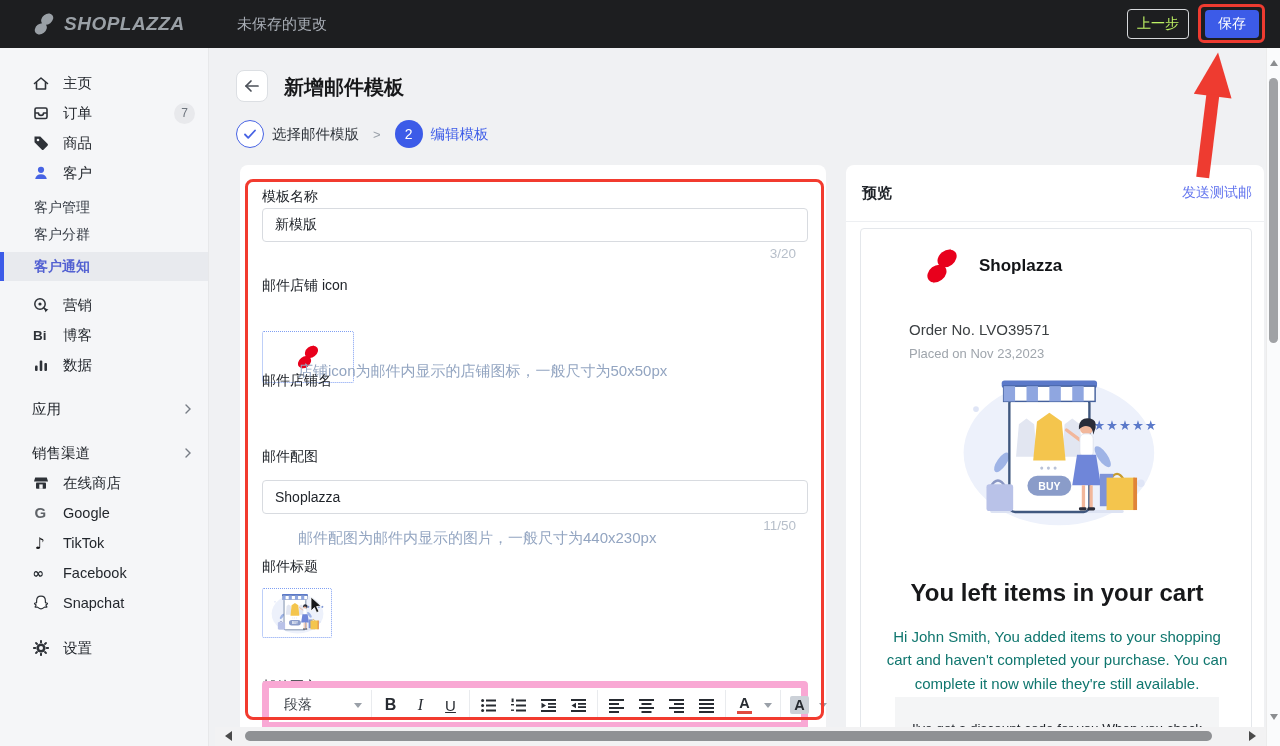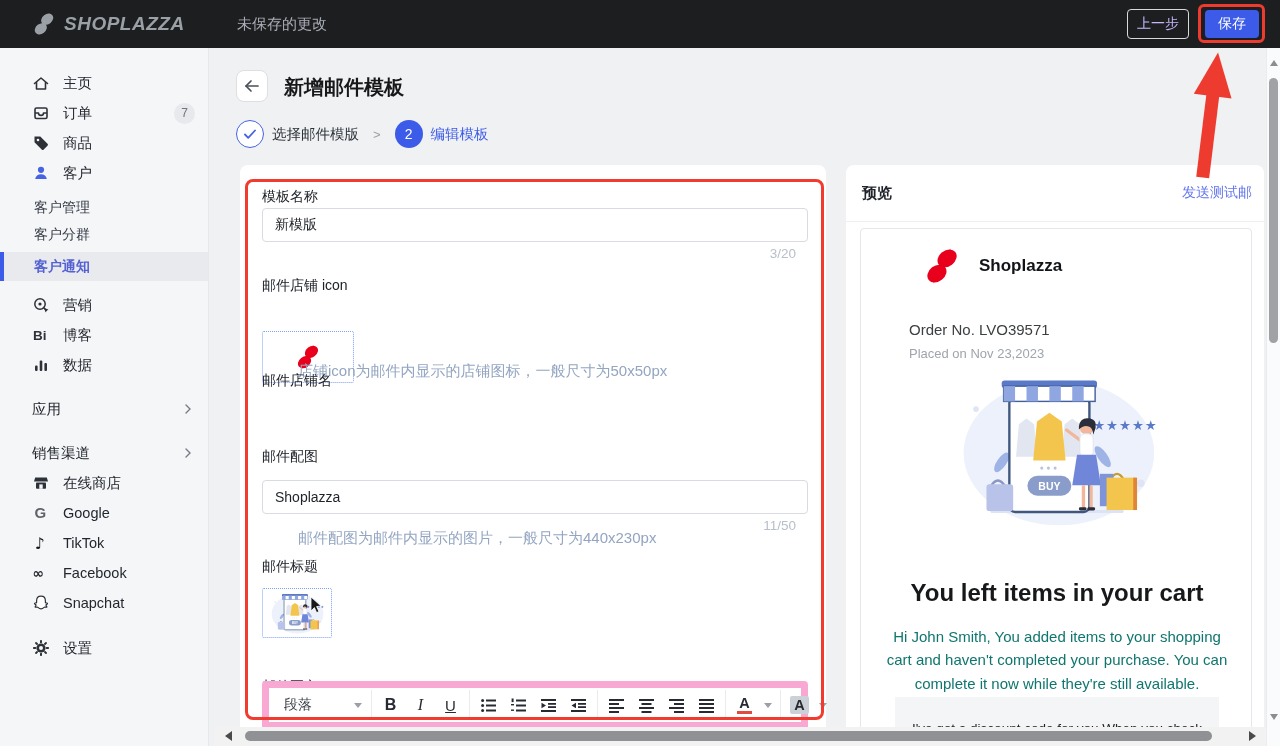--- a/index.html
+++ b/index.html
@@ -5,21 +5,21 @@
   * { margin:0; padding:0; box-sizing:border-box; }
   html,body { background:#e8e8e8; }
   body { font-family:"Liberation Sans","DejaVu Sans",sans-serif; }
   #app { position:relative; width:1280px; height:746px; background:#f0f1f3; overflow:hidden; }
 
   
   .topbar { position:absolute; left:0; top:0; width:1280px; height:48px; background:#1d1e20; z-index:30; }
   .logo { position:absolute; left:32px; top:0; height:48px; display:flex; align-items:center; gap:8px; }
   .logo-text { color:#9aa0a6; font-size:19px; font-weight:bold; font-style:italic; letter-spacing:.5px; }
   .topbar-status { position:absolute; left:237px; top:0; height:48px; display:flex; align-items:center; color:#a8adb5; font-size:15px; }
-  .btn-prev { position:absolute; left:1127px; top:9px; width:62px; height:30px; background:#1d1e20; border:1px solid #d7d9dc; border-radius:4px; color:#c4b5fd; font-size:14px; display:flex; align-items:center; justify-content:center; cursor:pointer; }
+  .btn-prev { position:absolute; left:1127px; top:9px; width:62px; height:30px; background:#1d1e20; border:1px solid #d7d9dc; border-radius:4px; color:#bef264; font-size:14px; display:flex; align-items:center; justify-content:center; cursor:pointer; }
   .btn-save { position:absolute; left:1205px; top:10px; width:54px; height:28px; background:#3c5be8; border:none; border-radius:4px; color:#fff; font-size:14px; display:flex; align-items:center; justify-content:center; cursor:pointer; }
   .save-ring { position:absolute; left:1198px; top:4px; width:67px; height:39px; border:3px solid #ee3b30; border-radius:6px; pointer-events:none; z-index:40; }
 
   
   .sidebar { position:absolute; left:0; top:48px; width:209px; bottom:0; background:#f5f6f8; border-right:1px solid #e7e8ea; z-index:10; }
   .nav-row { position:relative; display:flex; align-items:center; height:30px; padding-left:32px; font-size:14.5px; color:#23272d; cursor:pointer; }
   .nav-row .ic { width:18px; height:18px; margin-right:13px; flex:none; display:flex; align-items:center; justify-content:center; }
   .nav-sub { position:relative; display:flex; align-items:center; height:27px; padding-left:34px; font-size:14px; color:#353b44; cursor:pointer; }
   .nav-sel { background:#e8eaee; color:#5361d2; height:29px;font-weight:bold; }
   .nav-sel::before { content:""; position:absolute; left:0; top:0; bottom:0; width:4px; background:#3c5be8; }

